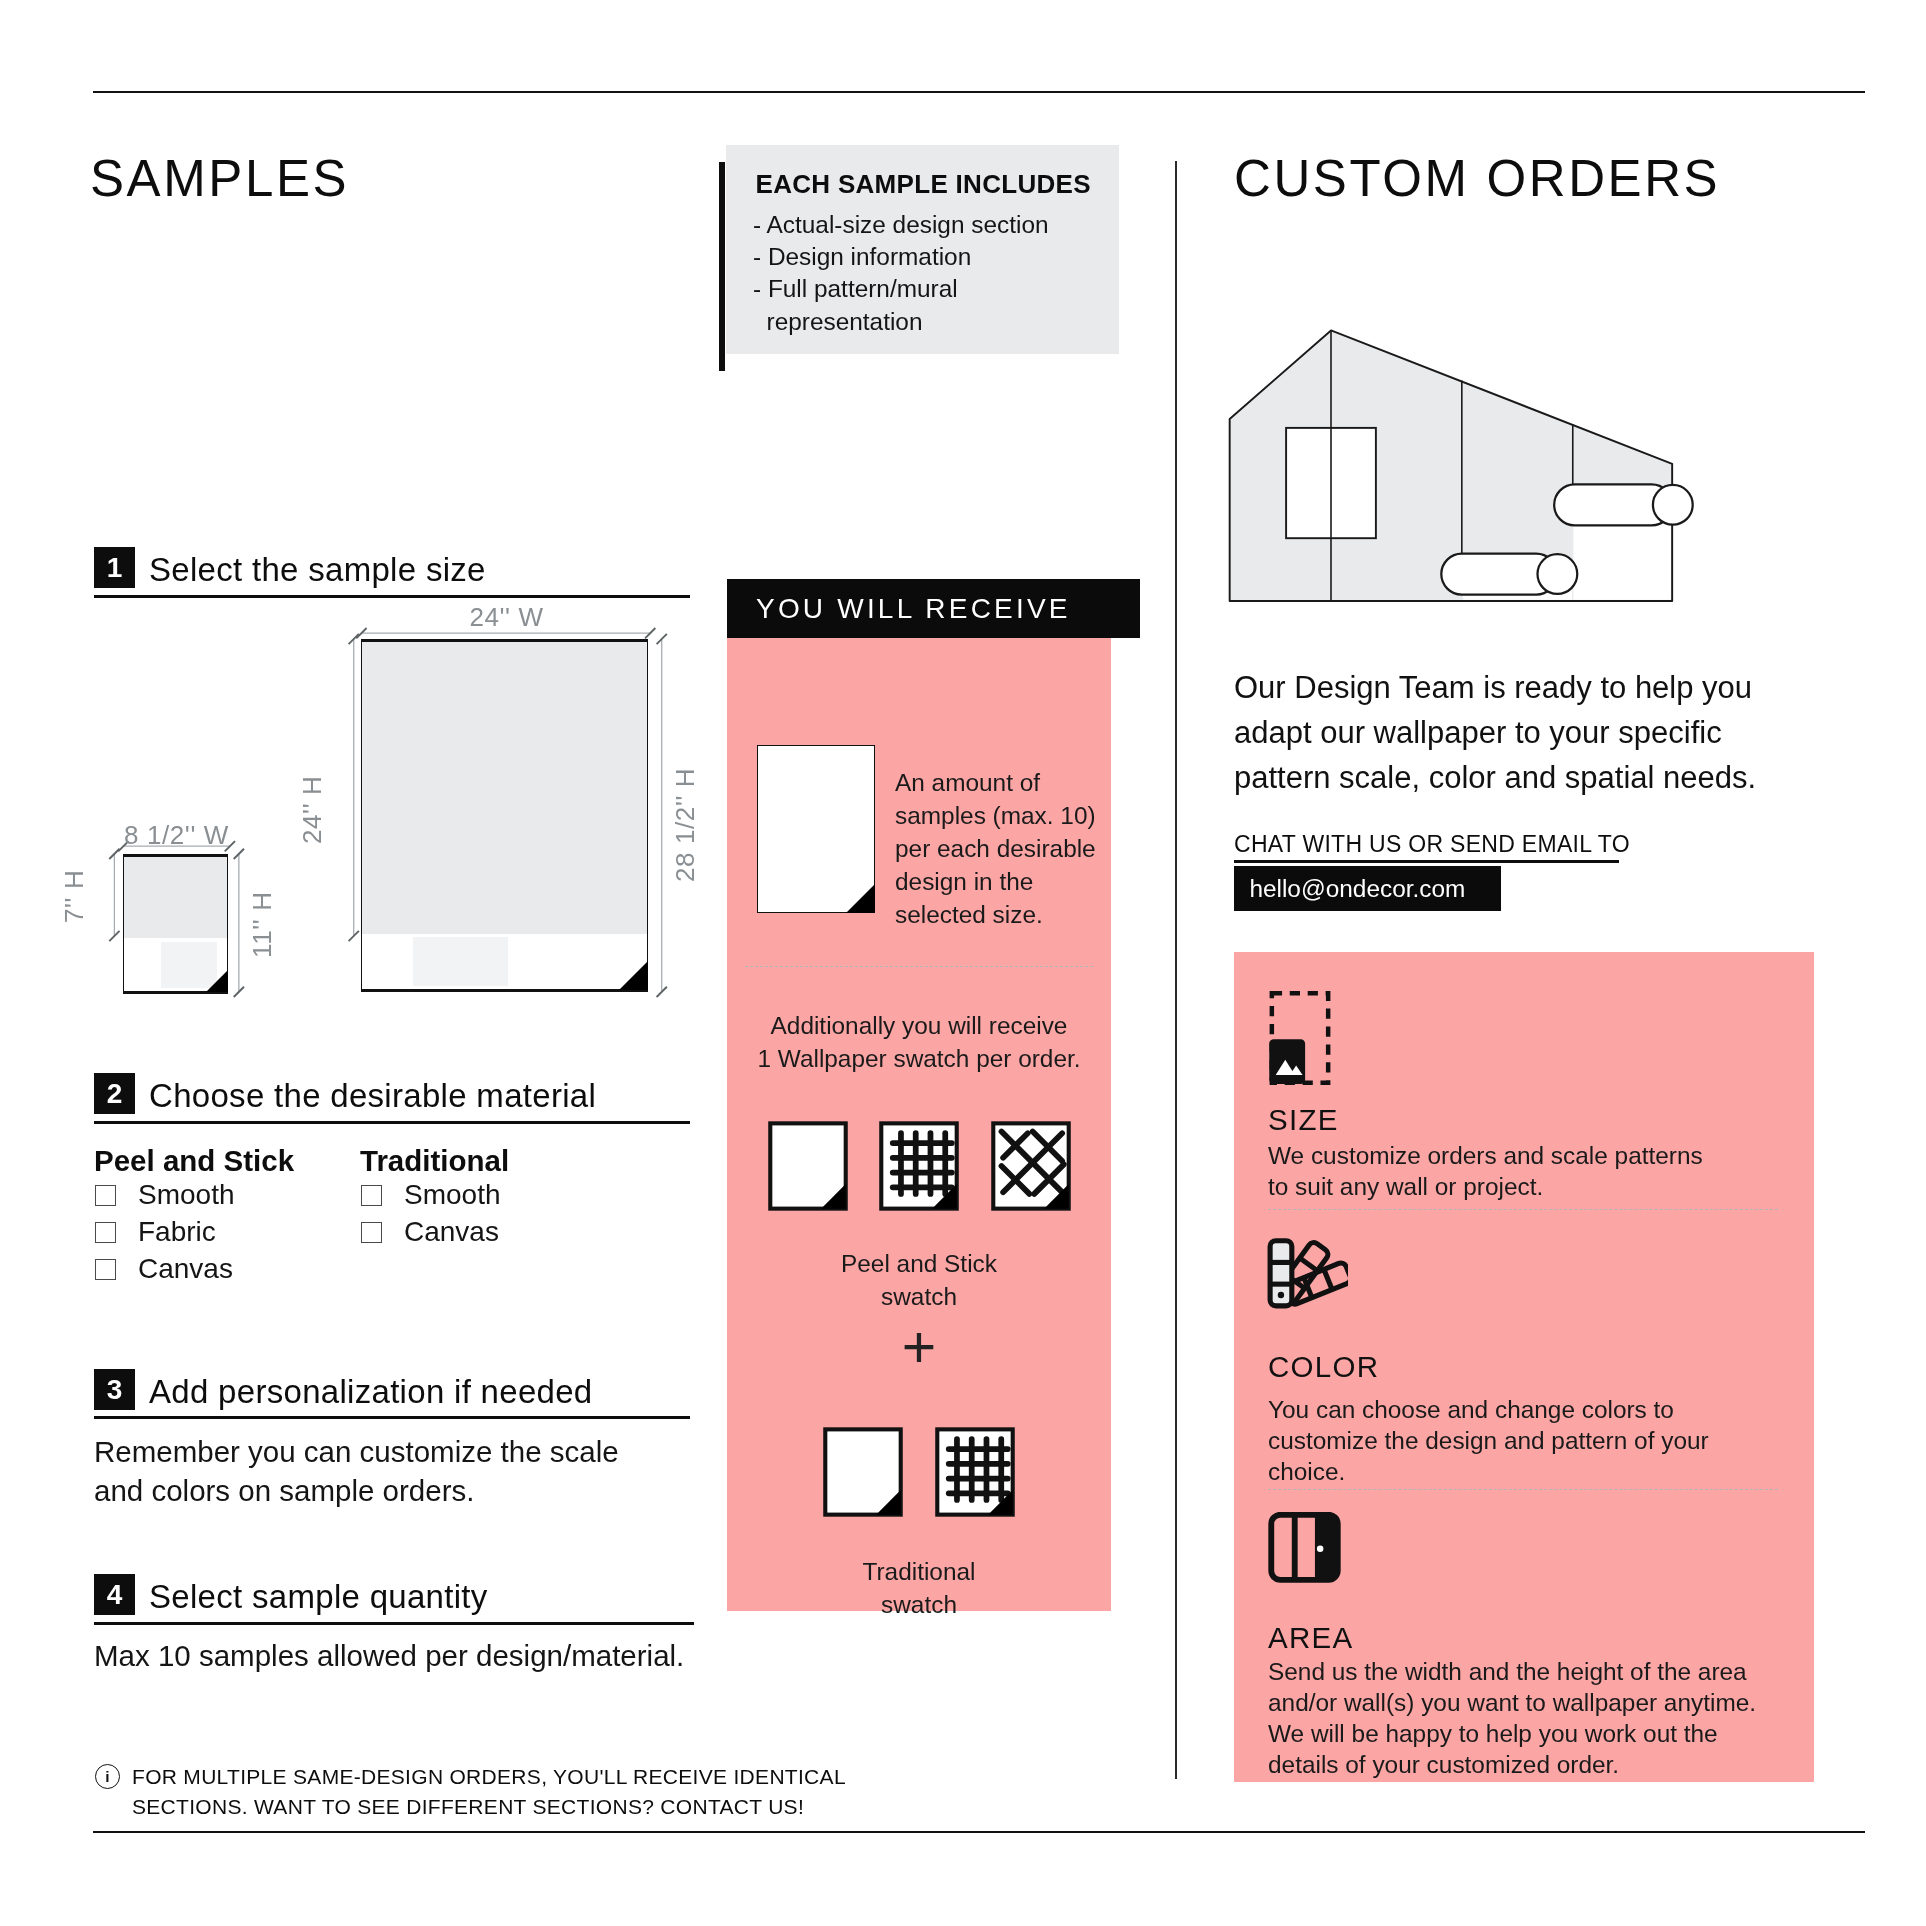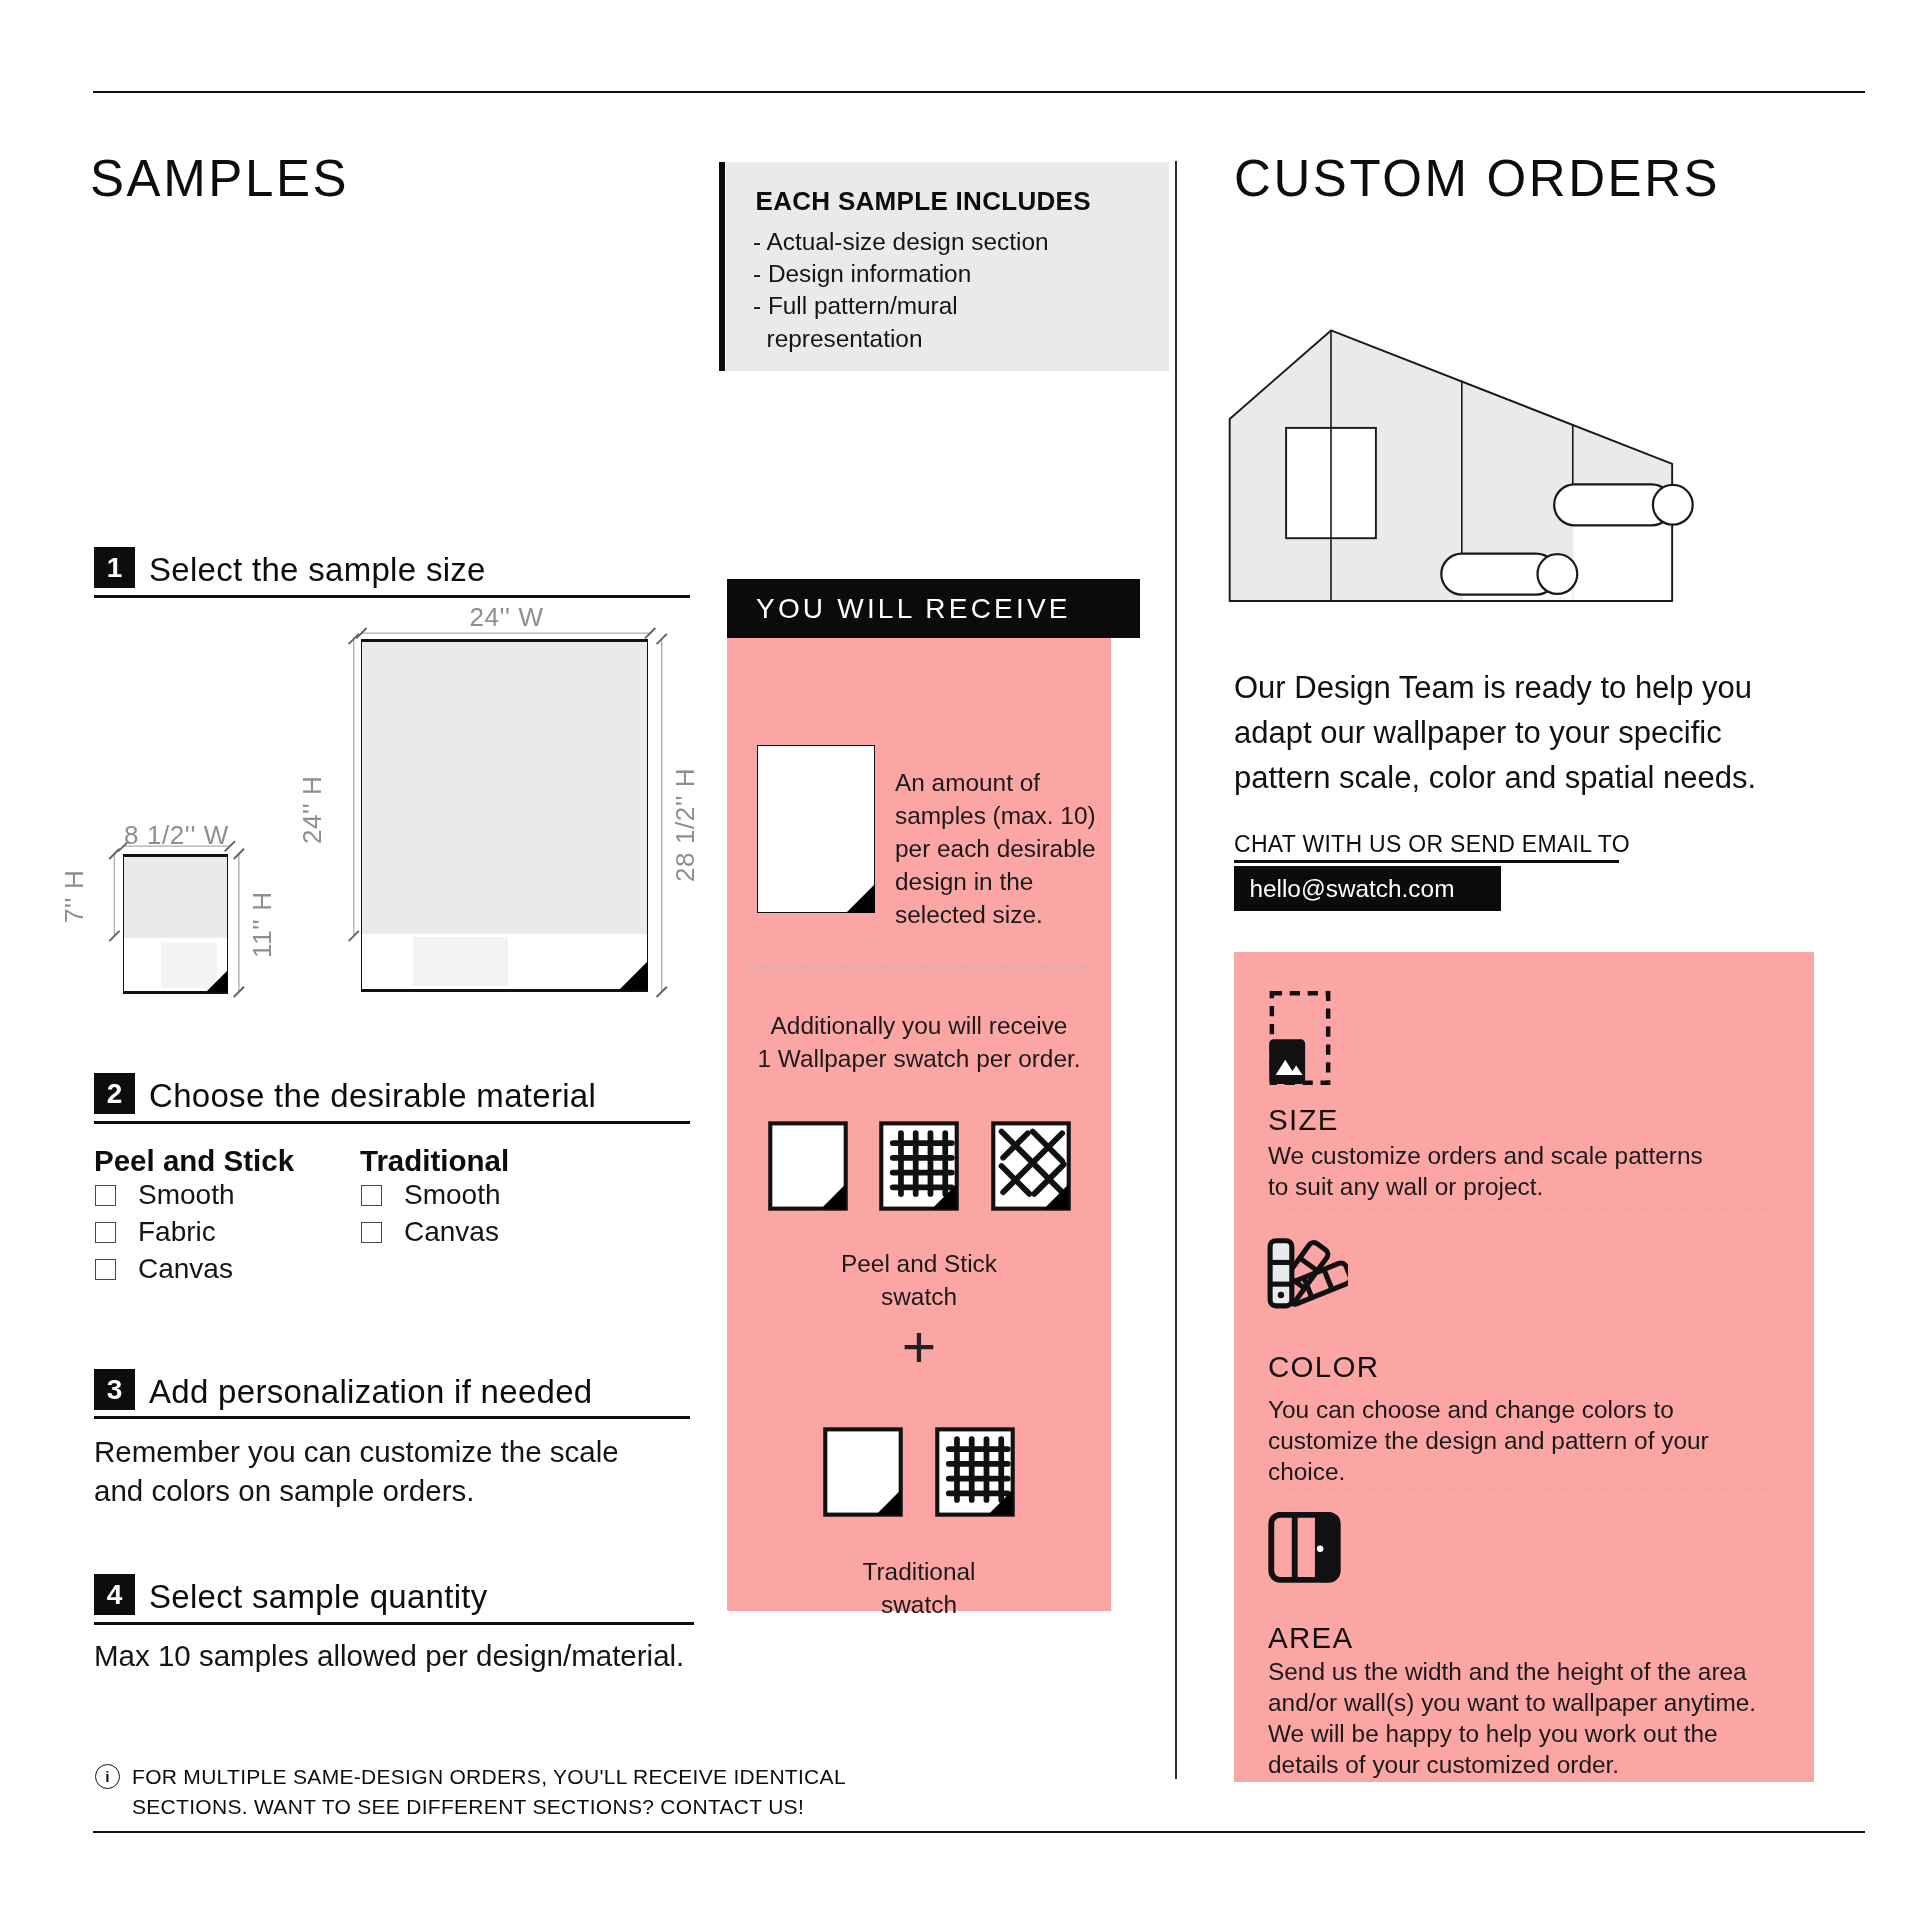--- a/index.html
+++ b/index.html
@@ -57,21 +57,21 @@
 <div id="page">
 
   <div class="abs rule" style="left:93px;top:91px;width:1772px;height:1.9px;"></div>
   <div class="abs rule" style="left:93px;top:1831px;width:1772px;height:1.9px;"></div>
 
   <div class="abs divider" style="left:1175px;top:161px;height:1618px;"></div>
 
   <div class="abs title" style="left:90px;top:149px;">SAMPLES</div>
 
   <div class="abs includes-bar" style="left:719px;top:162px;height:209px;"></div>
-  <div class="abs includes-box" style="left:726px;top:162px;width:443px;height:209px;">
+  <div class="abs includes-box" style="left:726px;top:145px;width:393px;height:209px;">
     <div class="abs includes-title" style="left:29.5px;top:24.4px;">EACH SAMPLE INCLUDES</div>
     <div class="abs includes-item" style="left:27px;top:63px;">- Actual-size design section</div>
     <div class="abs includes-item" style="left:27px;top:95px;">- Design information</div>
     <div class="abs includes-item" style="left:27px;top:127px;">- Full pattern/mural
   representation</div>
   </div>
 
   <div class="abs step-num" style="left:94px;top:547px;">1</div>
   <div class="abs step-title" style="left:149px;top:551px;">Select the sample size</div>
   <div class="abs step-rule" style="left:94px;top:595px;width:596px;"></div>
@@ -259,21 +259,21 @@
     <rect x="516" y="250" width="184" height="64" rx="32" fill="#fff" stroke="#1a1a1a" stroke-width="3.5"></rect>
     <circle cx="701" cy="282" r="31" fill="#fff" stroke="#1a1a1a" stroke-width="3.5"></circle>
   </svg>
 
   <div class="abs intro" style="left:1234px;top:665px;">Our Design Team is ready to help you
 adapt our wallpaper to your specific
 pattern scale, color and spatial needs.</div>
 
   <div class="abs chat" style="left:1234px;top:831px;">CHAT WITH US OR SEND EMAIL TO</div>
   <div class="abs chat-rule" style="left:1234px;top:860px;width:385px;"></div>
-  <div class="abs email-box" style="left:1234px;top:866px;width:252px;height:45px;">hello@swatch.com</div>
+  <div class="abs email-box" style="left:1234px;top:866px;width:252px;height:45px;">hello@ondecor.com</div>
 
   <div class="abs panel" style="left:1234px;top:952px;width:580px;height:830px;">
 
     <svg class="abs" style="left:34px;top:37px;" width="64" height="98" viewBox="0 0 100 152">
       <rect x="6" y="6" width="88" height="140" fill="none" stroke="#111" stroke-width="7" stroke-dasharray="16 12"></rect>
       <rect x="2" y="78" width="56" height="70" rx="7" fill="#111"></rect>
       <polygon points="12,134 27,110 42,134" fill="#fff"></polygon>
       <polygon points="34,134 44,119 54,134" fill="#fff"></polygon>
     </svg>
     <div class="abs sec-title" style="left:34px;top:151px;">SIZE</div>

